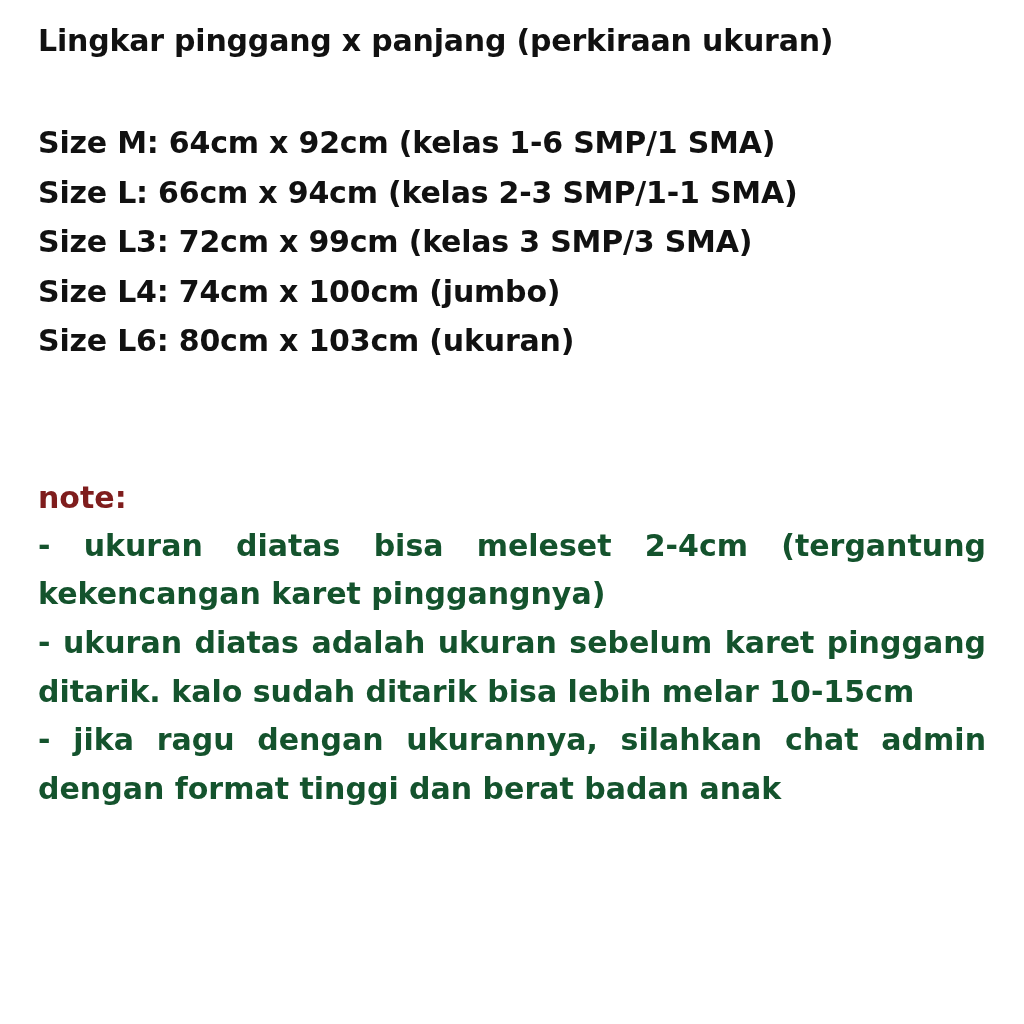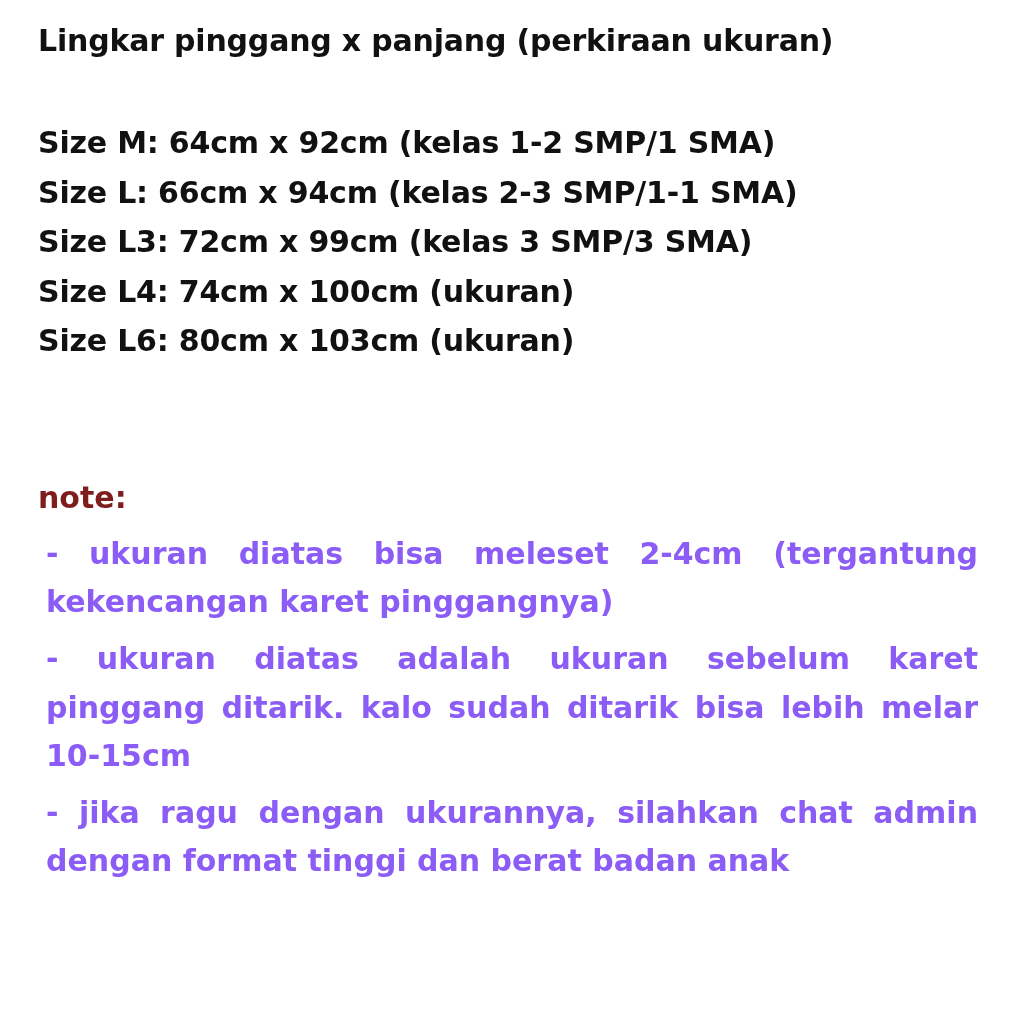--- a/index.html
+++ b/index.html
@@ -49,38 +49,38 @@
     font-size: 30px;
     font-weight: 700;
     line-height: 1.6;
     color: #7f1d1d;
     margin: 0;
   }
   .note-item {
     font-size: 30px;
     font-weight: 700;
     line-height: 1.62;
-    color: #8b5cf6;
+    color: #14532d;
     text-align: justify;
     text-align-last: left;
-    margin: 8px;
+    margin: 0;
   }
 </style>
 </head>
 <body>
 
 <div class="page">
 
   <h1 class="heading">Lingkar pinggang x panjang (perkiraan ukuran)</h1>
 
   <ul class="size-list">
-    <li>Size M: 64cm x 92cm (kelas 1-2 SMP/1 SMA)</li>
+    <li>Size M: 64cm x 92cm (kelas 1-6 SMP/1 SMA)</li>
     <li>Size L: 66cm x 94cm (kelas 2-3 SMP/1-1 SMA)</li>
     <li>Size L3: 72cm x 99cm (kelas 3 SMP/3 SMA)</li>
-    <li>Size L4: 74cm x 100cm (ukuran)</li>
+    <li>Size L4: 74cm x 100cm (jumbo)</li>
     <li>Size L6: 80cm x 103cm (ukuran)</li>
   </ul>
 
   <div class="notes-block">
     <p class="notes-title">note:</p>
     <p class="note-item">- ukuran diatas bisa meleset 2-4cm (tergantung kekencangan karet pinggangnya)</p>
     <p class="note-item">- ukuran diatas adalah ukuran sebelum karet pinggang ditarik. kalo sudah ditarik bisa lebih melar 10-15cm</p>
     <p class="note-item">- jika ragu dengan ukurannya, silahkan chat admin dengan format tinggi dan berat badan anak</p>
   </div>
 

